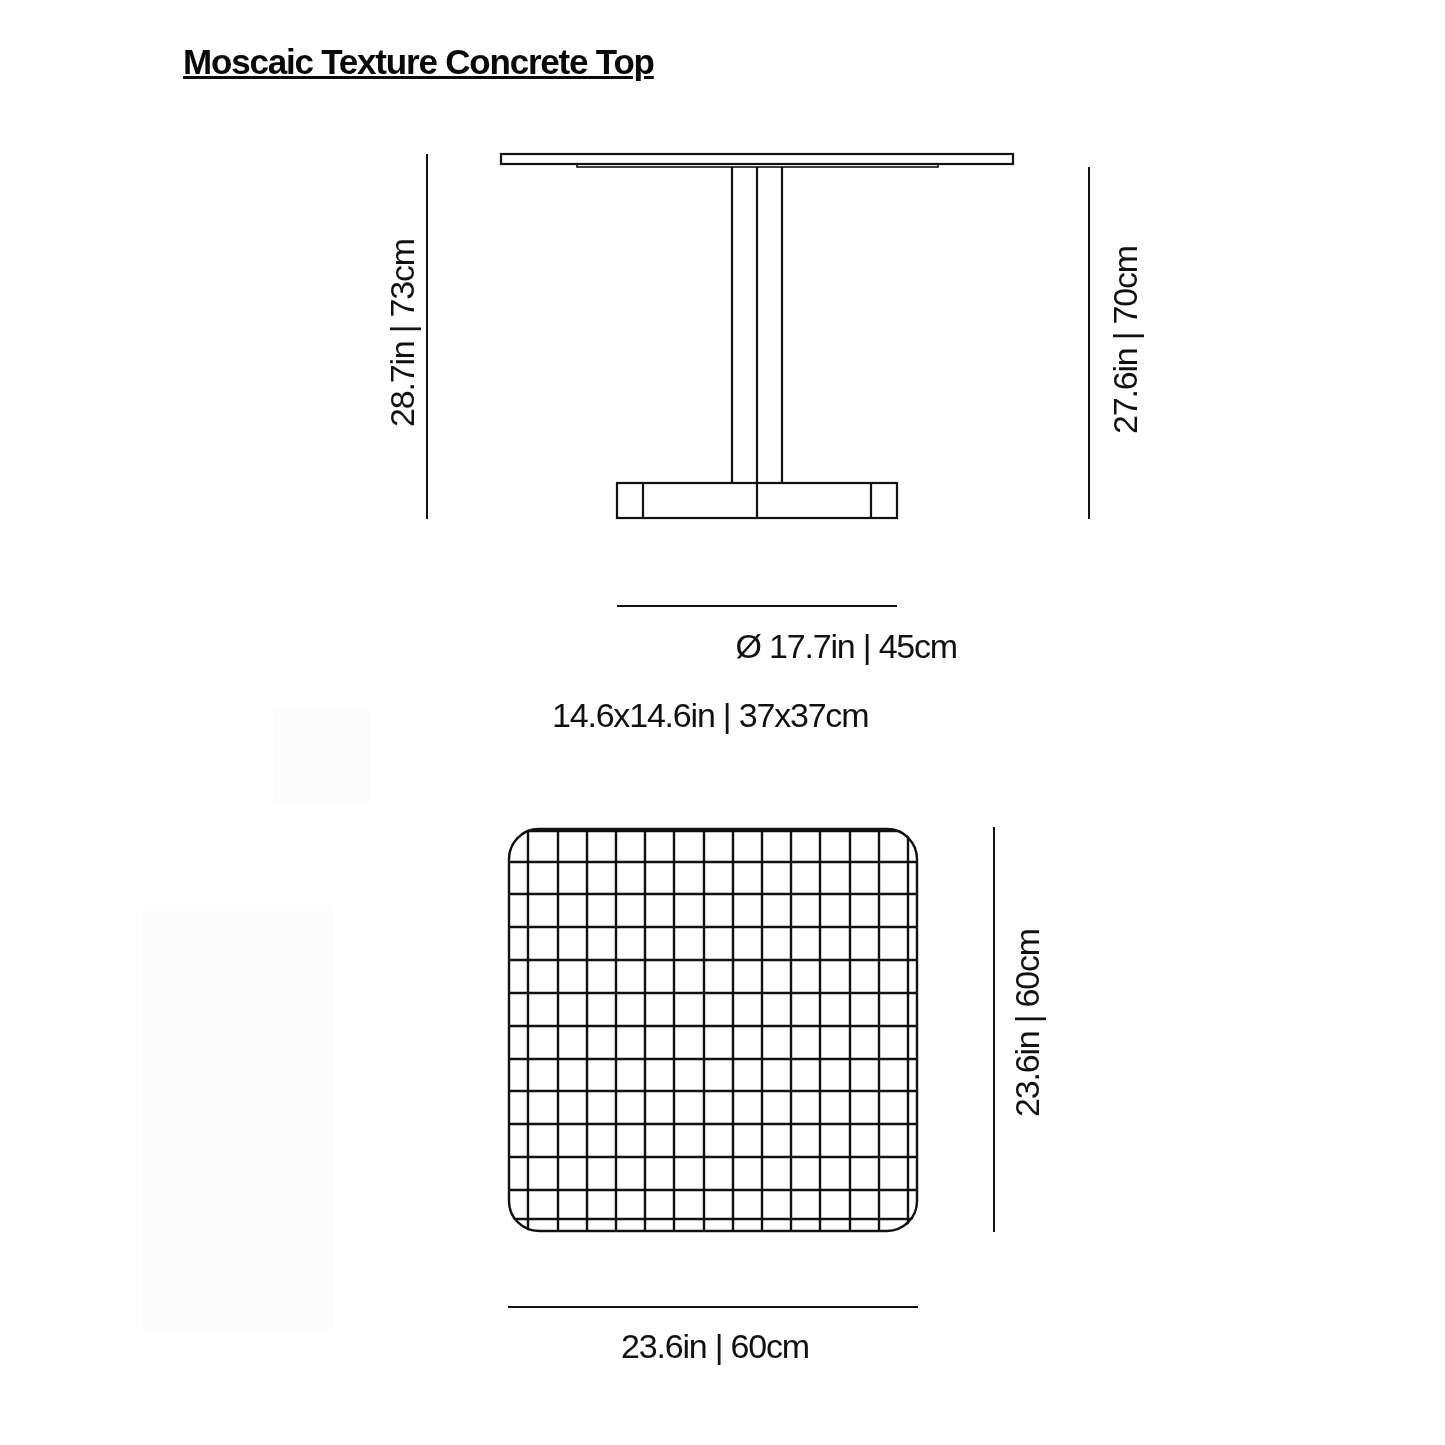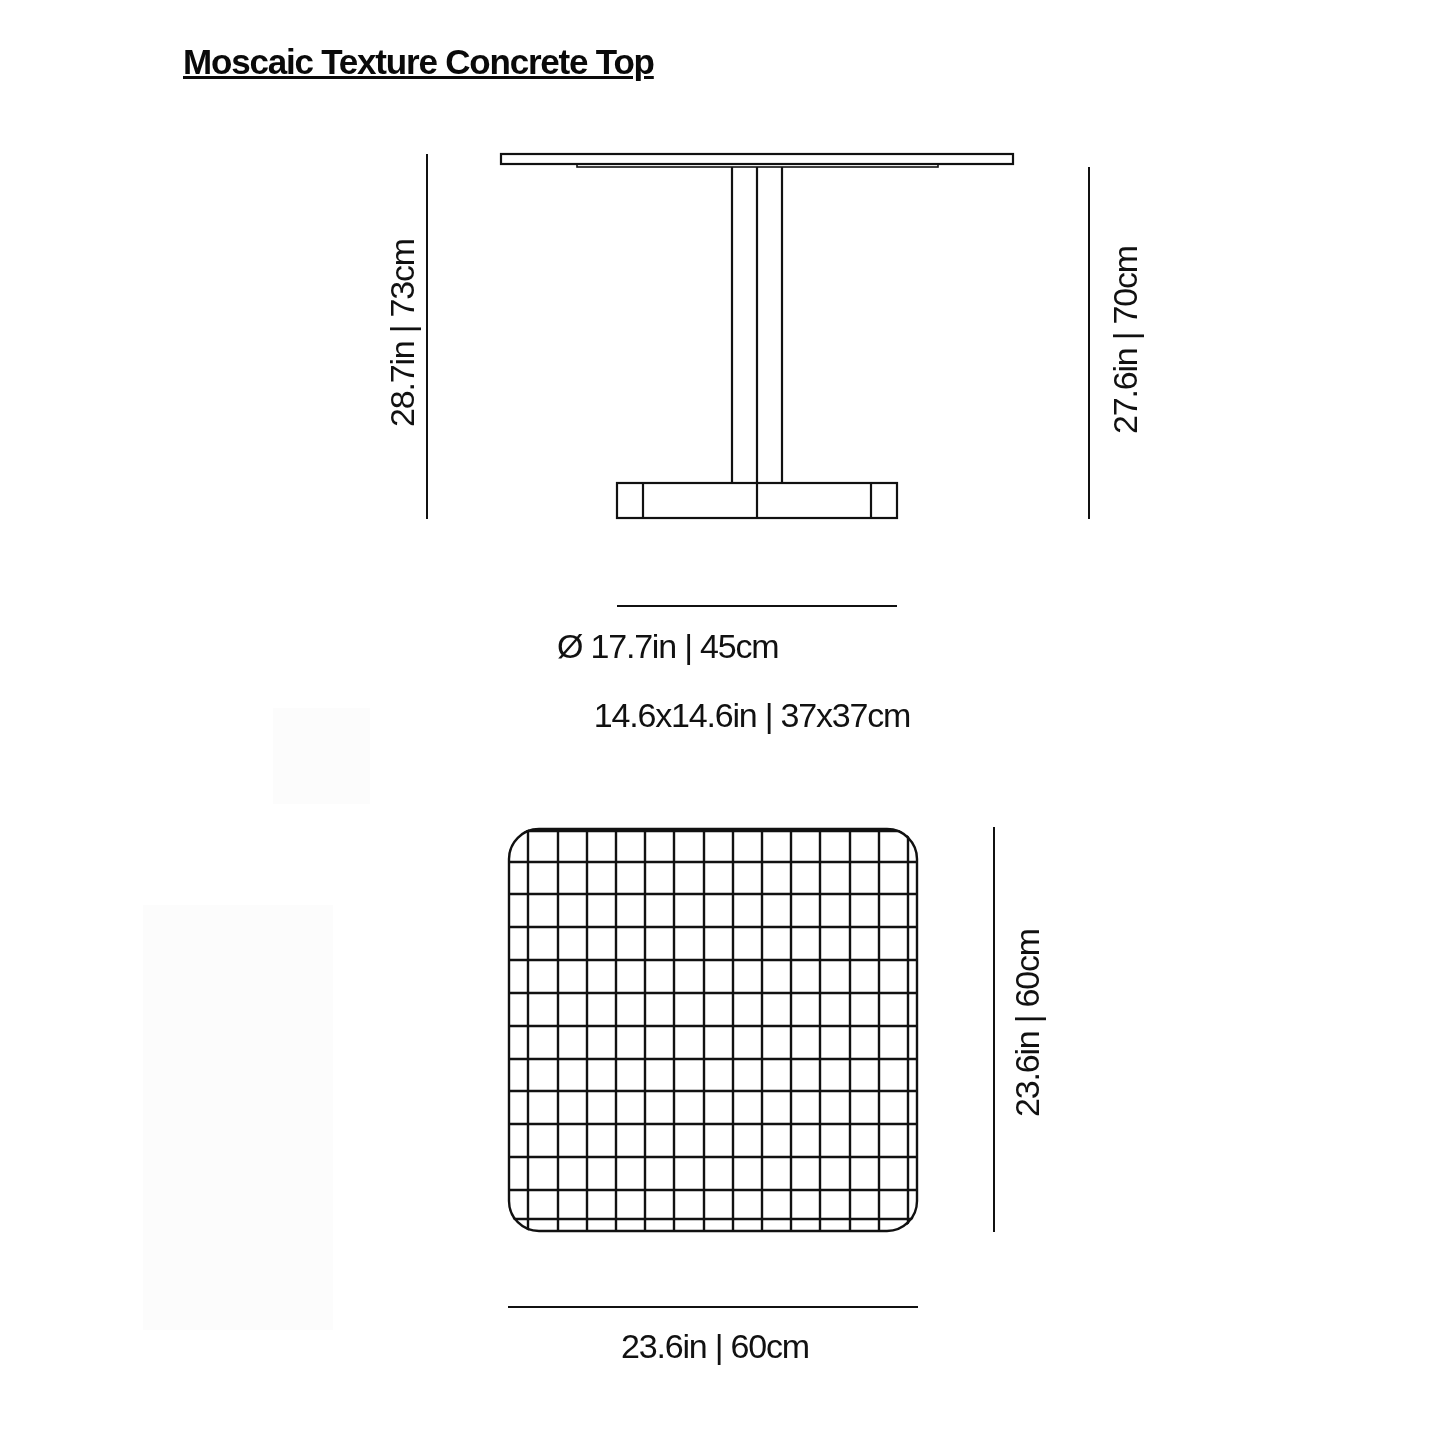--- a/index.html
+++ b/index.html
@@ -80,17 +80,17 @@
       <line x1="500" y1="1190" x2="925" y2="1190"></line>
       <line x1="500" y1="1219" x2="925" y2="1219"></line>
     </g>
     <rect x="509" y="829" width="408" height="402" rx="30" ry="30" fill="none" stroke="#111" stroke-width="2.4"></rect>
   </g>
 </svg>
 
 <div class="vlabel" style="left:282px;top:313px;width:240px;height:40px;line-height:40px;text-align:center;">28.7in | 73cm</div>
 <div class="vlabel" style="left:1005px;top:320px;width:240px;height:40px;line-height:40px;text-align:center;">27.6in | 70cm</div>
 
-<div class="label" style="left:557px;top:627px;width:400px;text-align:left;">Ø 17.7in | 45cm</div>
-<div class="label" style="left:552px;top:696px;width:400px;text-align:center;">14.6x14.6in | 37x37cm</div>
+<div class="label" style="left:557px;top:627px;width:400px;text-align:right;">Ø 17.7in | 45cm</div>
+<div class="label" style="left:552px;top:696px;width:400px;">14.6x14.6in | 37x37cm</div>
 
 <div class="vlabel" style="left:907px;top:1003px;width:240px;height:40px;line-height:40px;text-align:center;">23.6in | 60cm</div>
 <div class="label" style="left:515px;top:1327px;width:400px;text-align:center;">23.6in | 60cm</div>
 
 </body></html>

